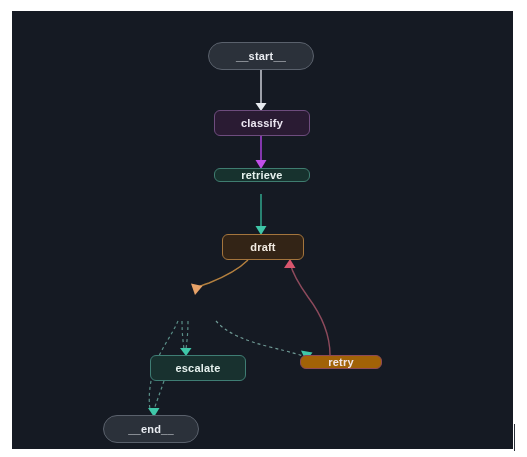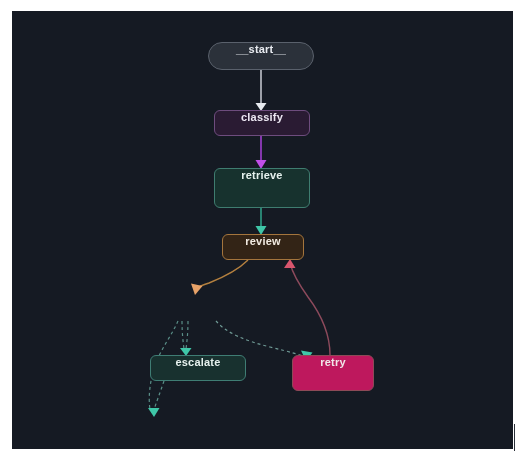--- a/index.html
+++ b/index.html
@@ -45,20 +45,21 @@
     left: 0;
     top: 0;
     width: 501px;
     height: 438px;
   }
 
   .node {
     position: absolute;
     box-sizing: border-box;
     display: flex;
+    align-items: center;
     justify-content: center;
     color: #e9ecf1;
     font-size: 11px;
     font-weight: bold;
     letter-spacing: 0.2px;
     border-width: 1px;
     border-style: solid;
     white-space: nowrap;
   }
 
@@ -143,40 +144,44 @@
       <div class="node pill" style="left:196px; top:31px; width:106px; height:28px;
                   background:#2b313a; border-color:#5a616c; color:#e9ecf1;">
         <span class="node-label">__start__</span>
       </div>
 
       <div class="node box" style="left:202px; top:99px; width:96px; height:26px;
                   background:#2a1b33; border-color:#6e4c7e; color:#ece7f2;">
         <span class="node-label">classify</span>
       </div>
 
-      <div class="node box" style="left:202px; top:157px; width:96px; height:40px;
+      <div class="node box" style="left:202px; top:157px; width:96px; height:14px;
                   background:#17322e; border-color:#3f7d70; color:#e6f1ee;">
         <span class="node-label">retrieve</span>
       </div>
 
       <div class="node box" style="left:210px; top:223px; width:82px; height:26px;
                   background:#332416; border-color:#a4753d; color:#f2ebe2;">
-        <span class="node-label">review</span>
+        <span class="node-label">draft</span>
       </div>
 
 
       <div class="node box" style="left:138px; top:344px; width:96px; height:26px;
                   background:#18312f; border-color:#3f7d74; color:#e6f1ee;">
         <span class="node-label">escalate</span>
       </div>
 
-      <div class="node box" style="left:280px; top:344px; width:82px; height:36px;
-                  background:#be185d; border-color:#8d4a57; color:#f1e6e8;">
+      <div class="node box" style="left:288px; top:344px; width:82px; height:14px;
+                  background:#a16207; border-color:#8d4a57; color:#f1e6e8;">
         <span class="node-label">retry</span>
       </div>
 
+      <div class="node pill" style="left:91px; top:404px; width:96px; height:28px;
+                  background:#2b313a; border-color:#5a616c; color:#e9ecf1;">
+        <span class="node-label">__end__</span>
+      </div>
 
     </div>
   </div>
 
   <div id="edge-tick"></div>
 
 </div>
 
 </body></html>

